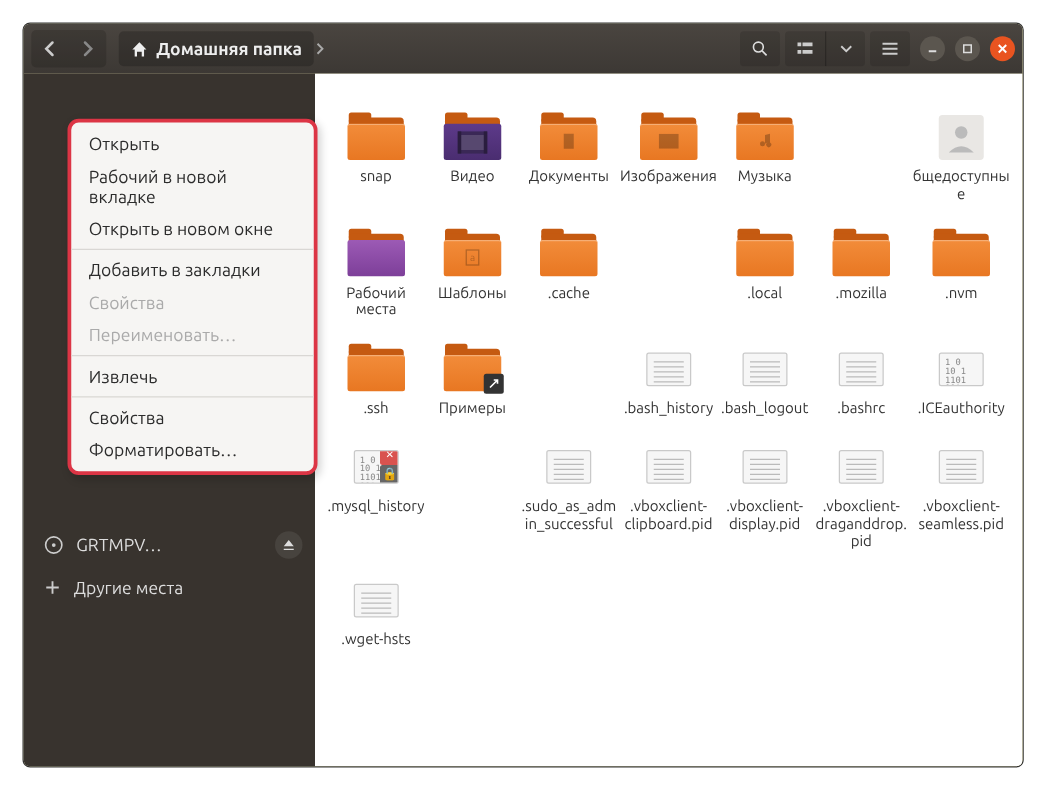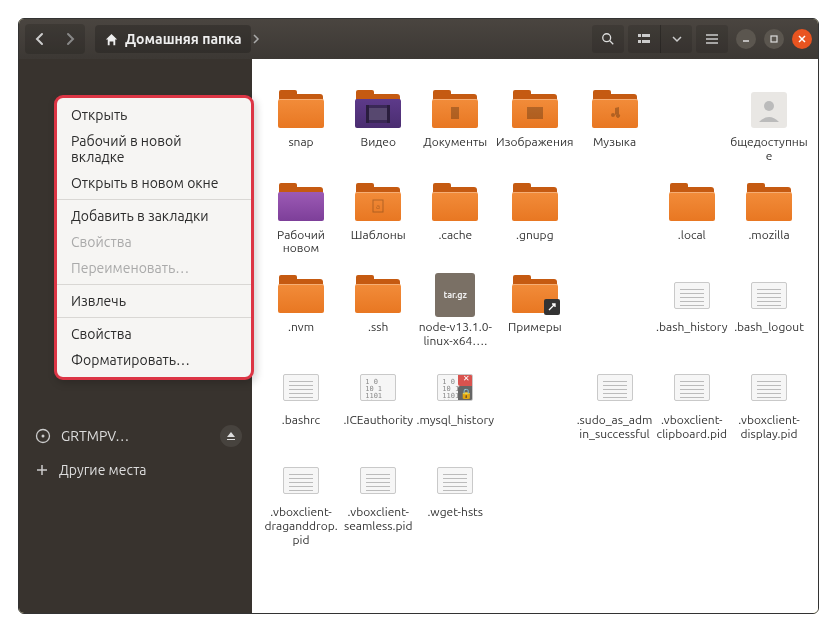--- a/index.html
+++ b/index.html
@@ -254,21 +254,21 @@
             <div class="label">бщедоступные</div>
           </div>
         <div class="item">
             <div class="ic-wrap">
               <div class="folder">
                 <div class="folder-tab"></div>
                 <div class="folder-back"></div>
                 <div class="purple-front"></div>
               </div>
             </div>
-            <div class="label">Рабочий новом</div>
+            <div class="label">Рабочий места</div>
           </div>
         <div class="item">
             <div class="ic-wrap">
               <div class="folder">
                 <div class="folder-tab"></div>
                 <div class="folder-back"></div>
                 <div class="folder-front"></div>
                 <div class="folder-emblem">
                   <svg width="12" height="14" viewBox="0 0 12 14">
                     <rect x="1" y="1" width="10" height="12" stroke="currentColor" fill="none"></rect>
@@ -282,30 +282,20 @@
         <div class="item">
             <div class="ic-wrap">
               <div class="folder">
                 <div class="folder-tab"></div>
                 <div class="folder-back"></div>
                 <div class="folder-front"></div>
               </div>
             </div>
             <div class="label">.cache</div>
           </div>
-        <div class="item">
-            <div class="ic-wrap">
-              <div class="folder">
-                <div class="folder-tab"></div>
-                <div class="folder-back"></div>
-                <div class="folder-front"></div>
-              </div>
-            </div>
-            <div class="label">.gnupg</div>
-          </div>
         <div style="visibility:hidden"></div>
 
         <div class="item">
             <div class="ic-wrap">
               <div class="folder">
                 <div class="folder-tab"></div>
                 <div class="folder-back"></div>
                 <div class="folder-front"></div>
               </div>
             </div>
@@ -333,28 +323,20 @@
           </div>
         <div class="item">
             <div class="ic-wrap">
               <div class="folder">
                 <div class="folder-tab"></div>
                 <div class="folder-back"></div>
                 <div class="folder-front"></div>
               </div>
             </div>
             <div class="label">.ssh</div>
-          </div>
-        <div class="item">
-            <div class="ic-wrap">
-              <div class="targz">
-                <span>tar.gz</span>
-              </div>
-            </div>
-            <div class="label">node-v13.1.0-linux-x64….</div>
           </div>
         <div class="item">
             <div class="ic-wrap">
               <div class="folder">
                 <div class="folder-tab"></div>
                 <div class="folder-back"></div>
                 <div class="folder-front"></div>
                 <div class="emblem-br" style="background:#333">
                   <svg width="10" height="10" viewBox="0 0 10 10">
                     <path d="M2 8 L8 2 M5 2 L8 2 L8 5" stroke="#fff" stroke-width="1.3" fill="none"></path>

